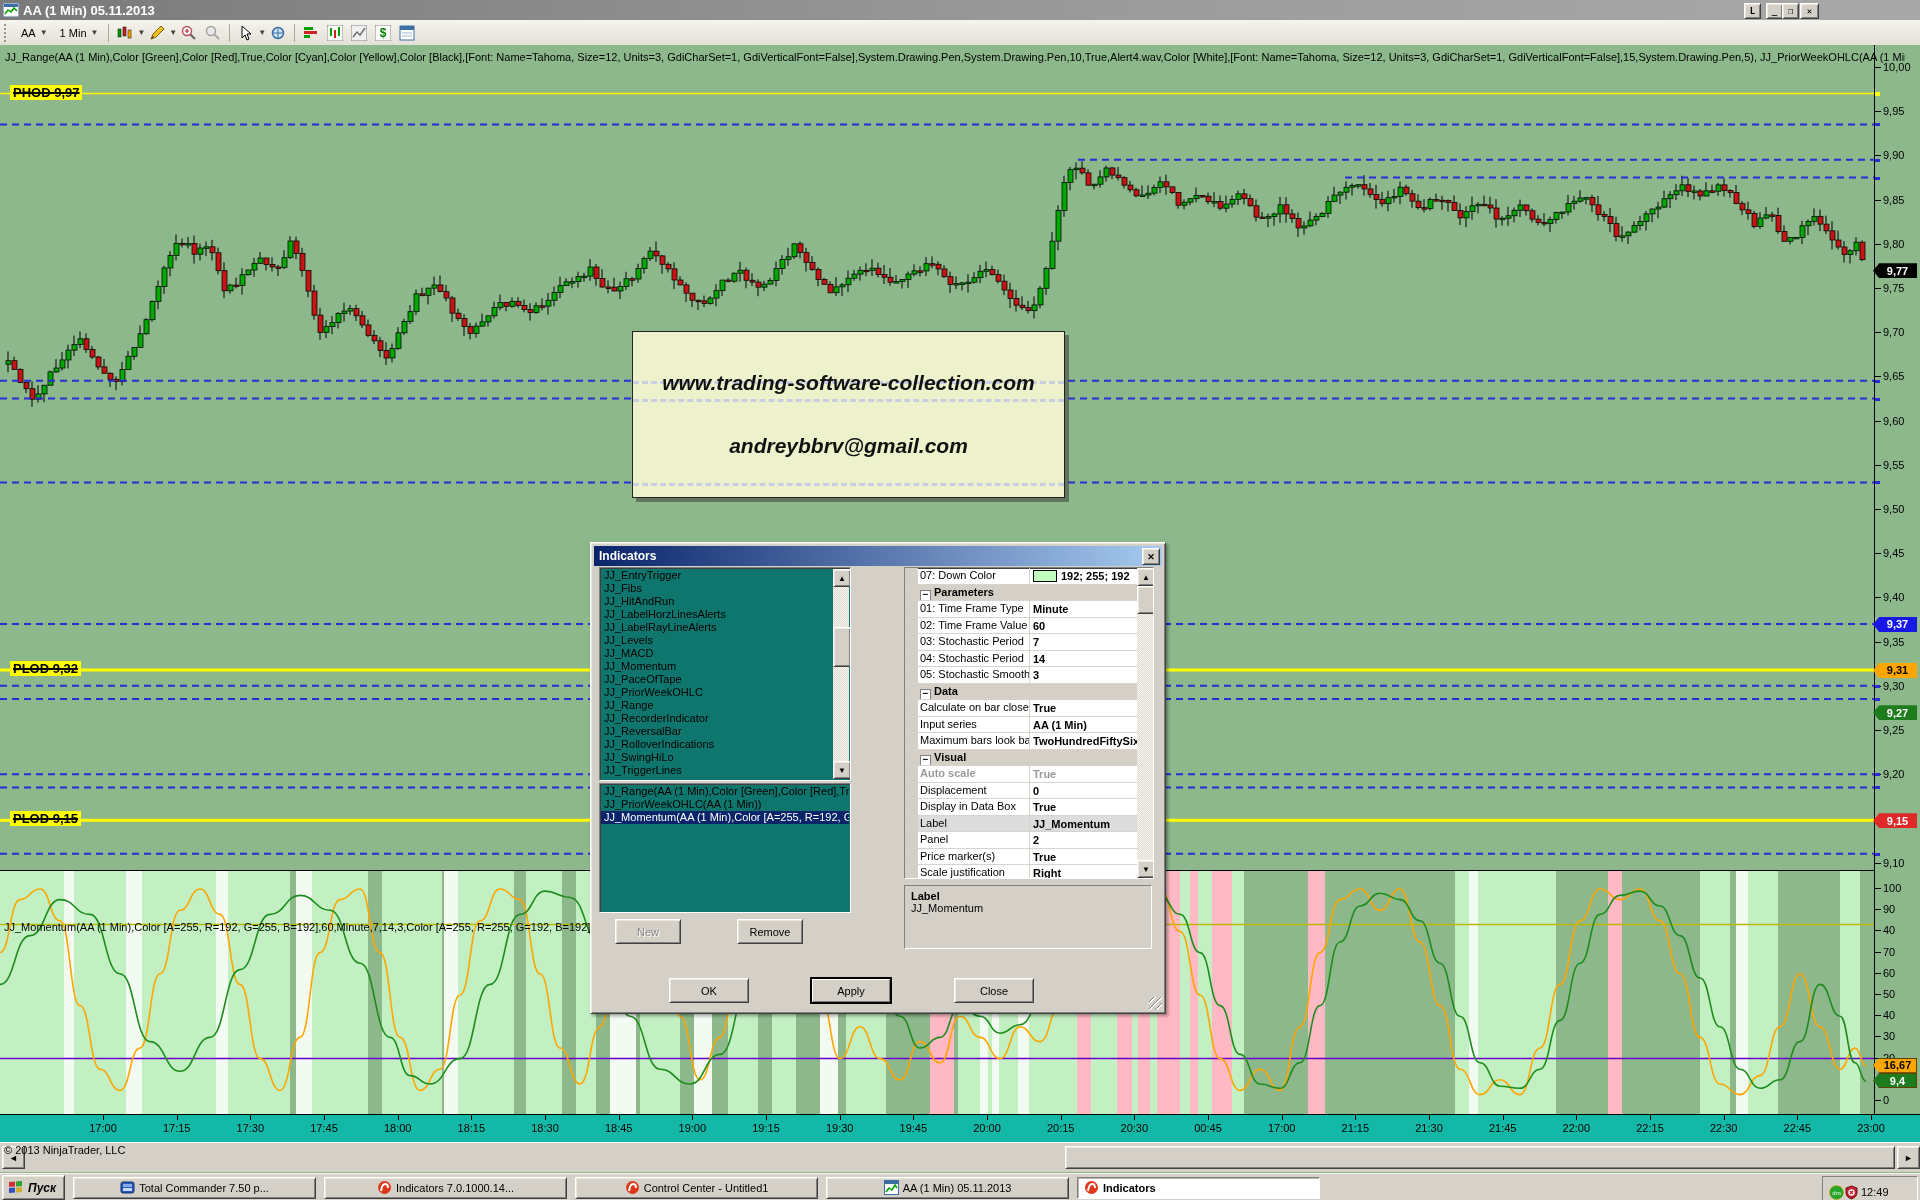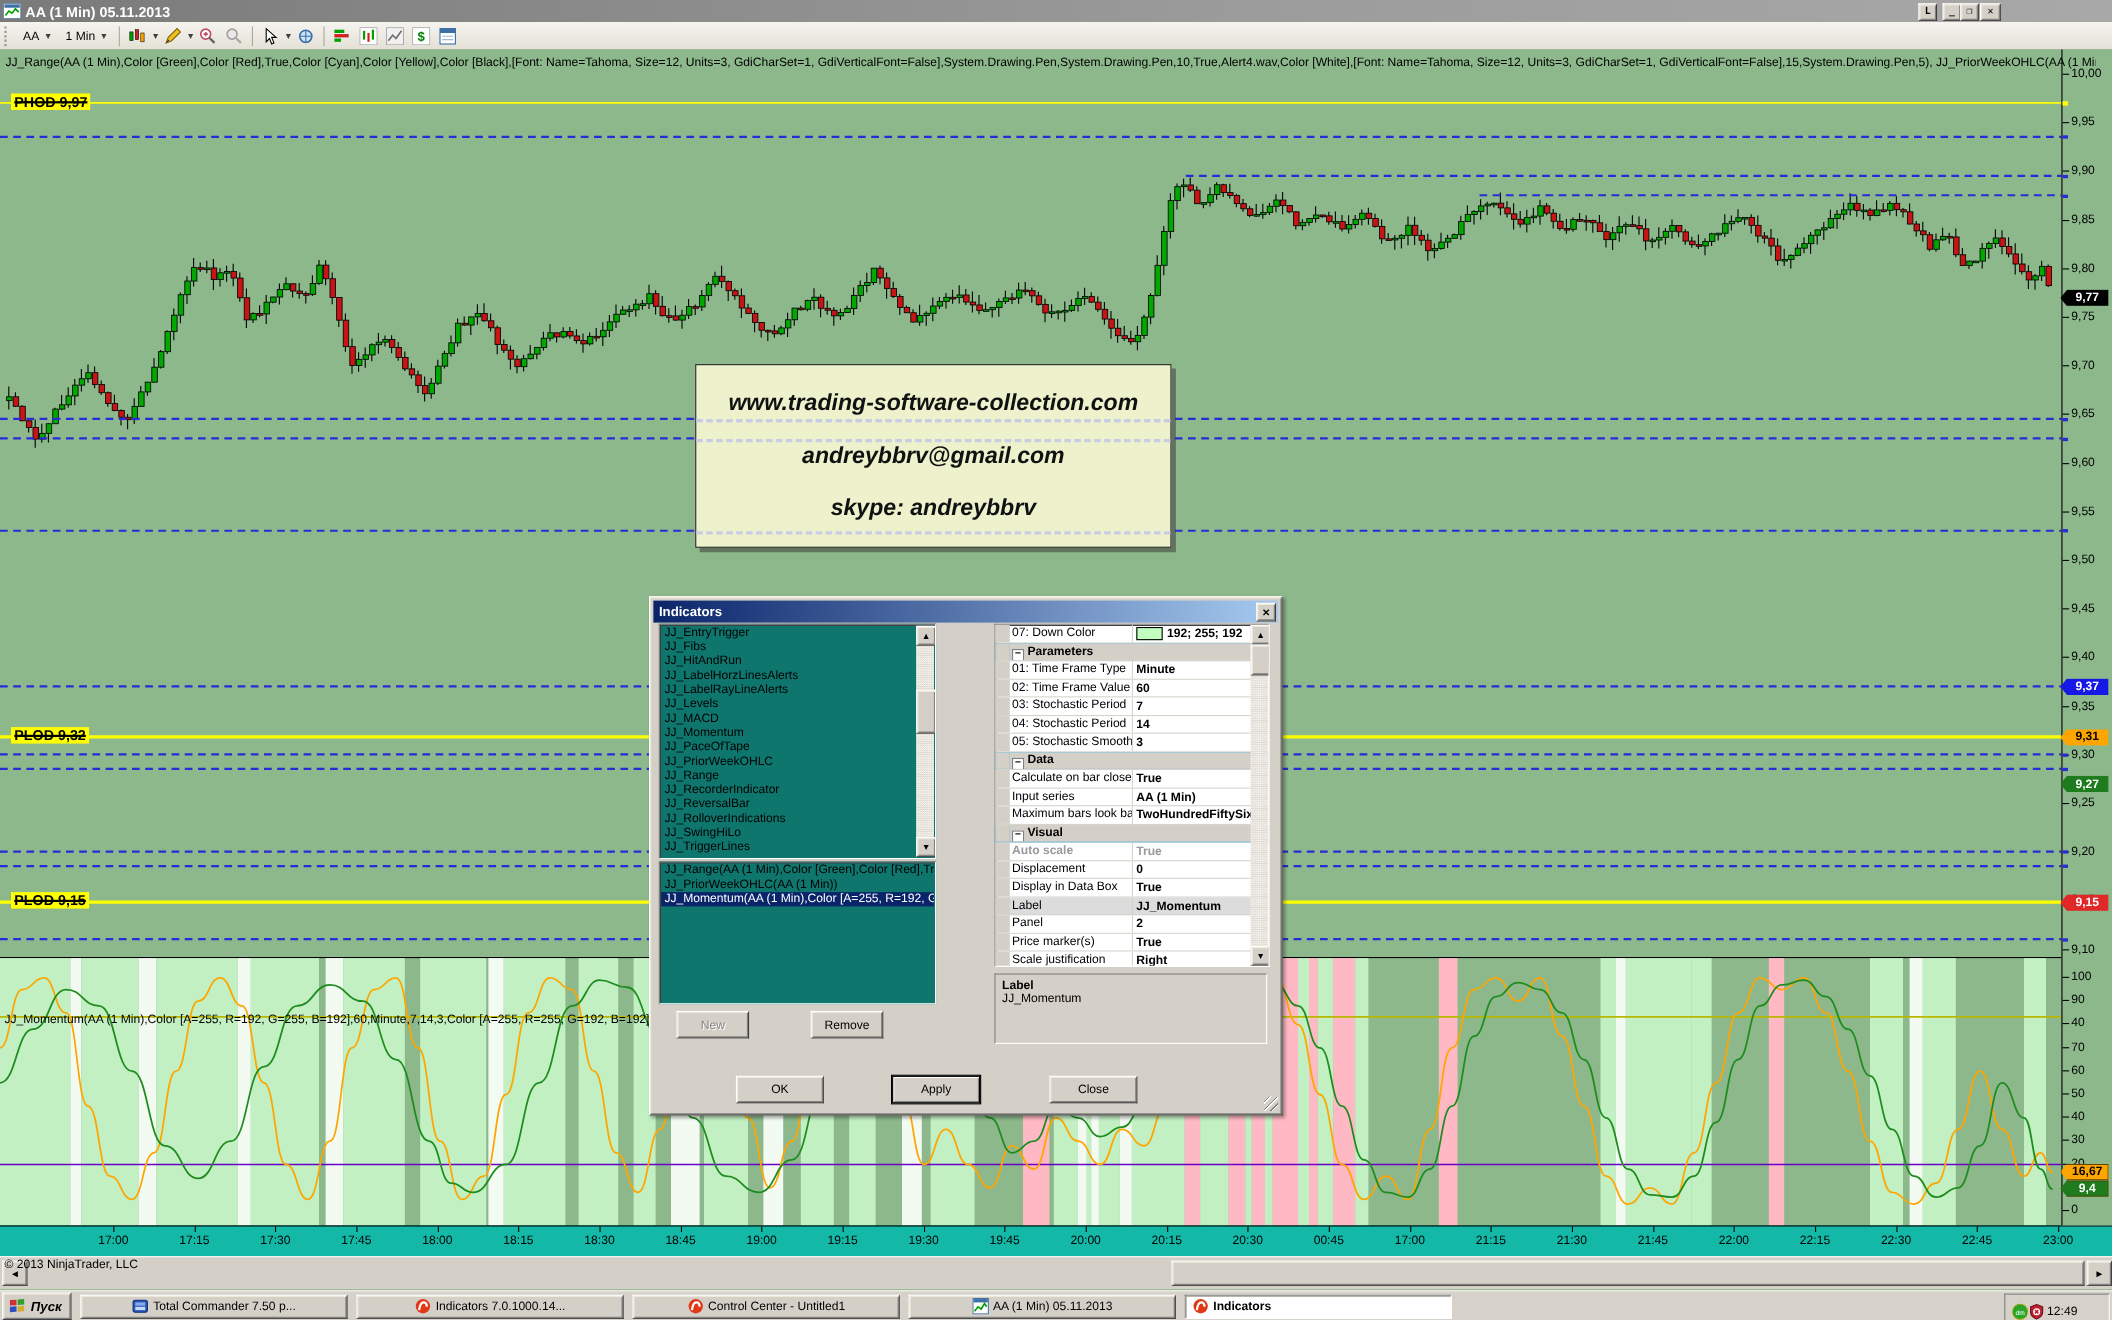--- a/index.html
+++ b/index.html
@@ -76,21 +76,21 @@
     background-image:repeating-conic-gradient(#f7f5f0 0 25%,#dedad2 0 50%);background-size:2px 2px;}
   .varrow{position:absolute;left:0;width:16px;height:16px;font-size:8px;}
   .vthumb{position:absolute;left:0;width:16px;}
   
   #grid{position:absolute;left:313px;top:24px;width:248px;height:310px;background:#fff;
     border:1px solid;border-color:#808080 #fff #fff #808080;box-shadow:inset 1px 1px 0 #404040;overflow:hidden;}
   .grow{display:flex;height:15.5px;border-bottom:1px solid #d8d4cc;font-size:11px;align-items:stretch;}
   .gindent{width:13px;background:#d4d0c8;flex:none;position:relative;}
   .gname{width:107px;flex:none;padding:1px 2px 0 2px;white-space:nowrap;overflow:hidden;color:#000;border-right:1px solid #d8d4cc;}
   .gval{flex:1;padding:1px 3px 0 3px;font-weight:bold;white-space:nowrap;overflow:hidden;color:#000;display:flex;align-items:center;gap:4px;}
-  .grow.cat{background:#0ea5e9;}
+  .grow.cat{background:#6d28d9;}
   .grow.cat .gname{font-weight:bold;border-right:none;width:220px;background:#d4d0c8;}
   .minusbox{display:inline-block;width:9px;height:9px;border:1px solid #808080;background:#fff;
     line-height:7px;font-size:9px;text-align:center;margin-right:3px;vertical-align:-1px;font-family:"DejaVu Sans Mono",monospace;}
   .swatch{display:inline-block;width:22px;height:10px;border:1px solid #000;}
   .grow.dim .gname,.grow.dim .gval{color:#9a9a9a;font-weight:bold;}
   .grow.selrow{background:#dcdcdc;}
   #helppane{position:absolute;left:313px;top:342px;width:248px;height:64px;background:#d4d0c8;
     border:1px solid;border-color:#808080 #fff #fff #808080;font-size:11px;padding:4px 6px;box-sizing:border-box;}
   #grip-resize{position:absolute;right:3px;bottom:3px;width:13px;height:13px;
     background:repeating-linear-gradient(135deg,transparent 0 3px,#808080 3px 4px,#fff 4px 5px);}
@@ -921,21 +921,20 @@
     <div id="mom-label">JJ_Momentum(AA (1 Min),Color [A=255, R=192, G=255, B=192],60,Minute,7,14,3,Color [A=255, R=255, G=192, B=192])</div>
     <div id="copyright">© 2013 NinjaTrader, LLC</div>
   </div>
 
   <div id="watermark">
     <div class="wm-dash" style="top:49px"></div>
     <div class="wm-dash" style="top:67px"></div>
     <div class="wm-dash" style="top:151px"></div>
     <div class="wl">www.trading-software-collection.com</div>
     <div class="wl">andreybbrv@gmail.com</div>
-    <div class="wl">skype: andreybbrv</div>
   </div>
 
   <div class="level-label" style="left: 10px; top: 84.52px;" id="lvl0">PHOD 9,97</div>
   <div class="level-label" style="left: 10px; top: 660.888px;" id="lvl1">PLOD 9,32</div>
   <div class="level-label" style="left: 10px; top: 811.168px;" id="lvl2">PLOD 9,15</div>
 
   <div id="price-axis">
       <div class="tick" style="top: 22px;"></div>
       <div class="ticklbl" style="top: 16px;">10,00</div>
       <div class="tick" style="top: 66.2px;"></div>

